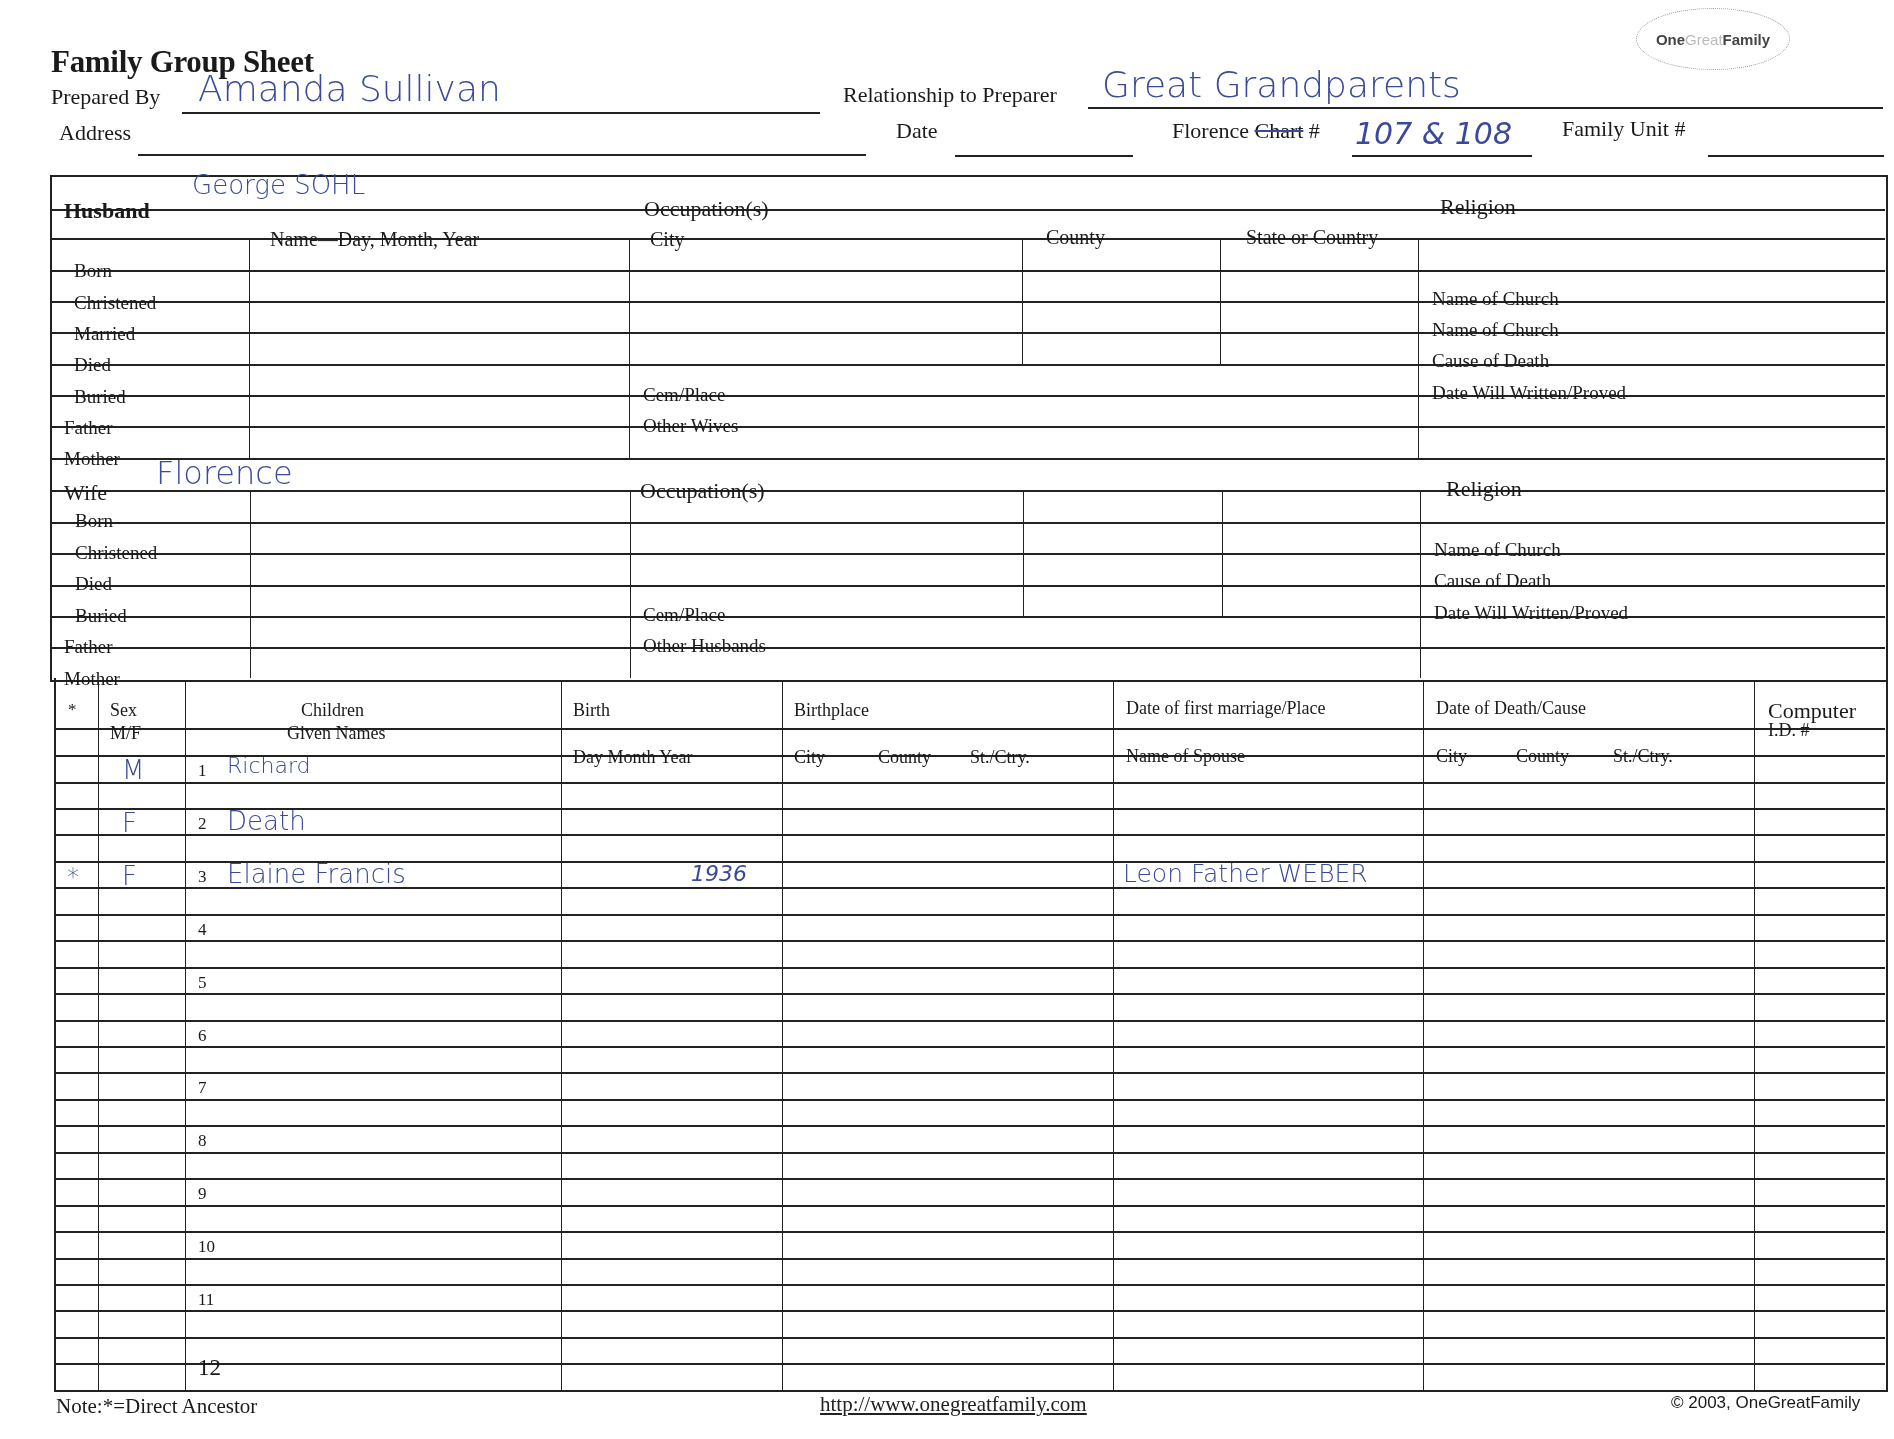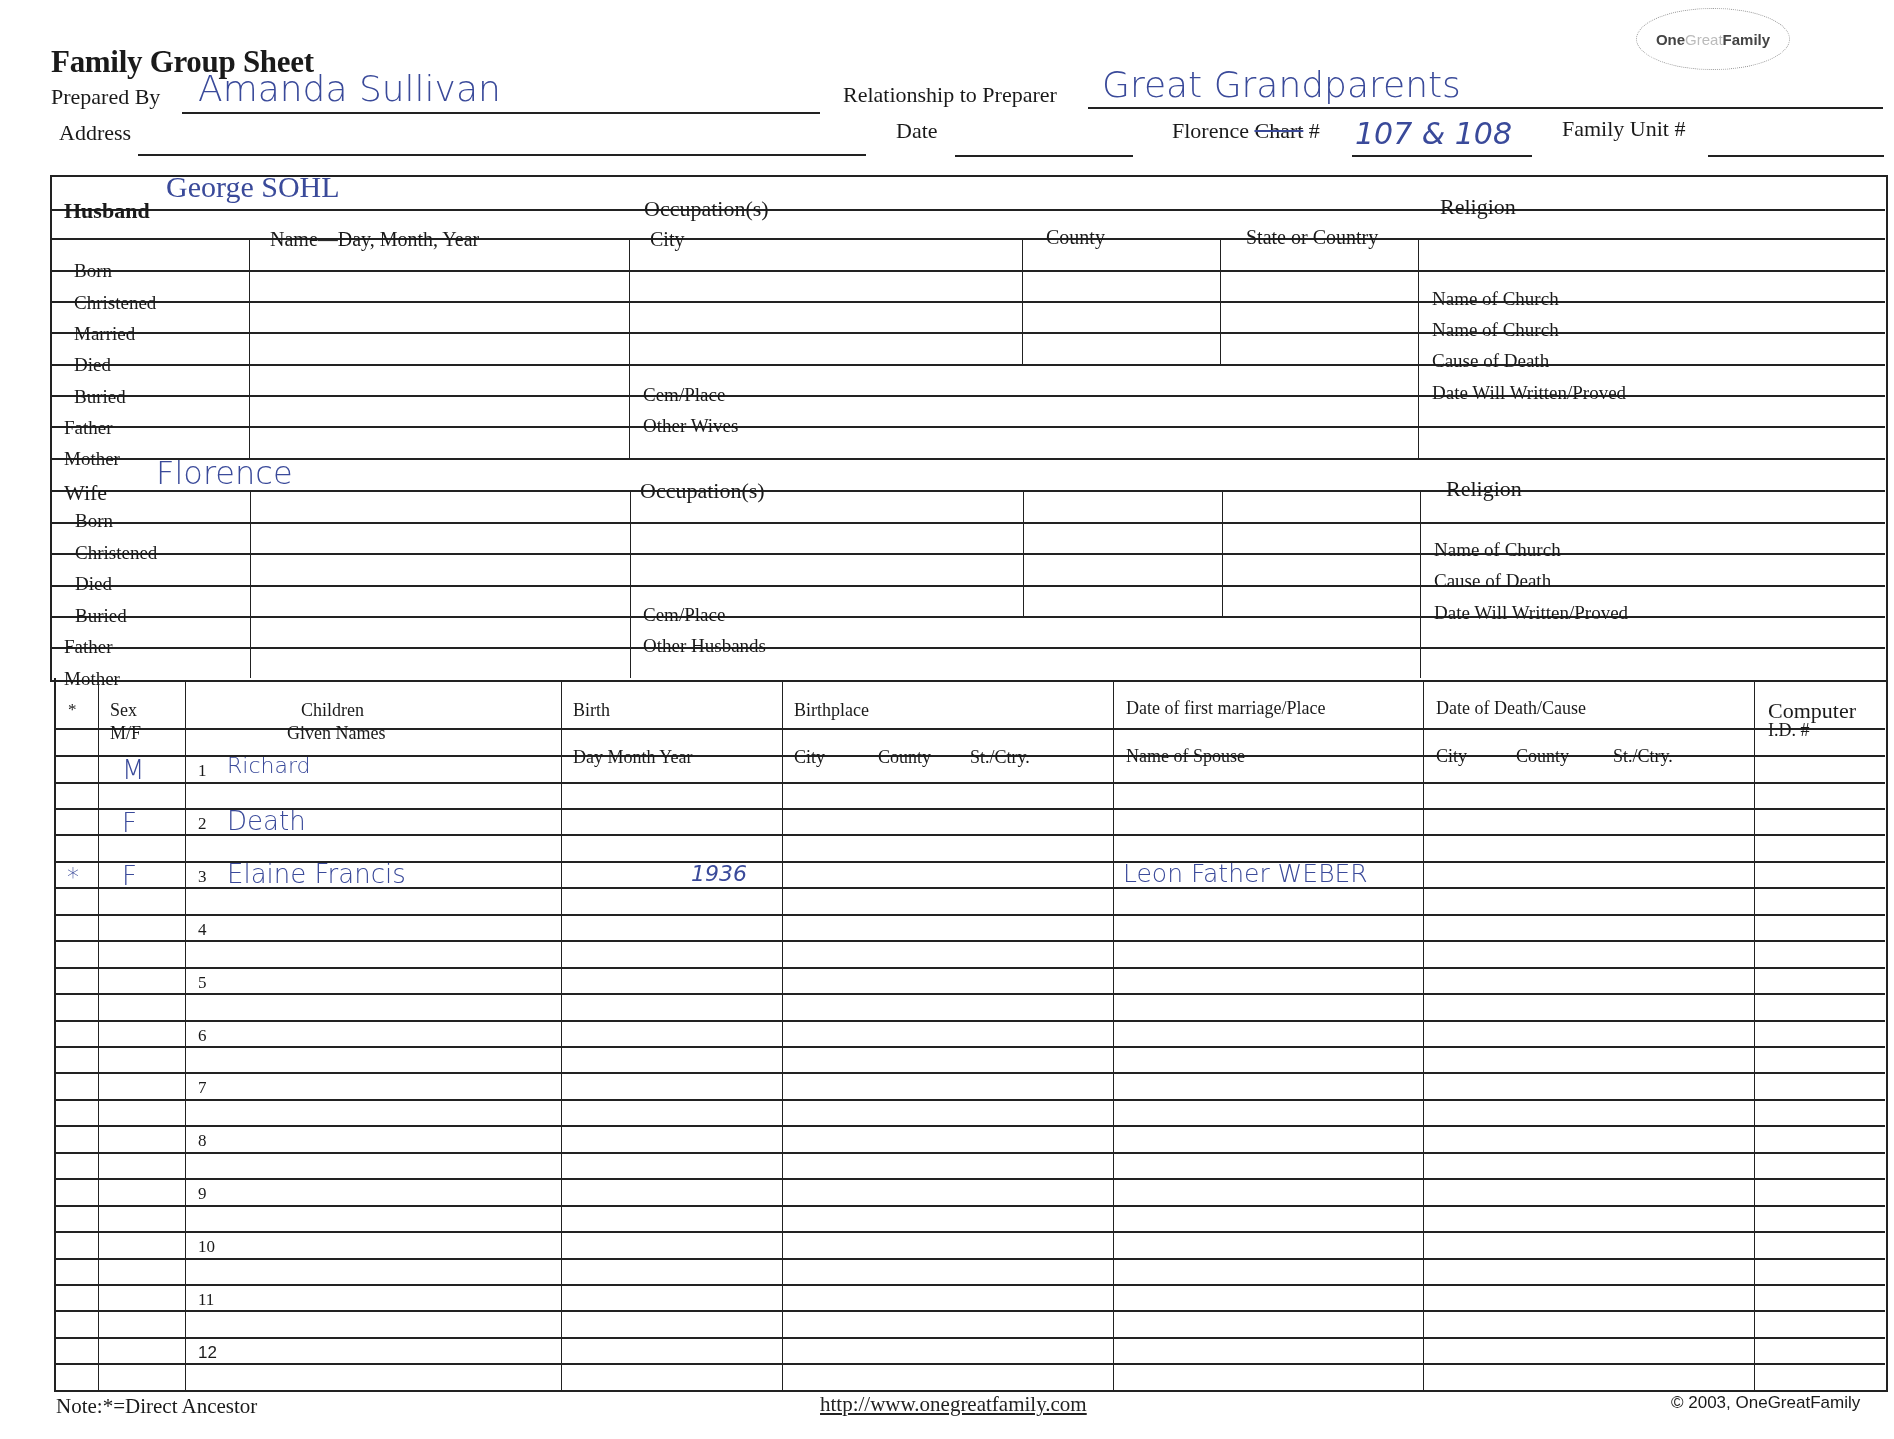--- a/index.html
+++ b/index.html
@@ -85,21 +85,21 @@
 <div class="vline" style="left:1220px;top:239px;height:125px;"></div>
 <div class="vline" style="left:1418px;top:239px;height:219px;"></div>
 
 <div class="vline" style="left:250px;top:490px;height:188px;"></div>
 <div class="vline" style="left:630px;top:490px;height:188px;"></div>
 <div class="vline" style="left:1023px;top:490px;height:126px;"></div>
 <div class="vline" style="left:1222px;top:490px;height:126px;"></div>
 <div class="vline" style="left:1420px;top:490px;height:188px;"></div>
 
 <div class="cell-lbl" style="left:64px;top:182px;font-size:22px;font-weight:bold;">Husband</div>
-<div class="abs hand" style="left:166px;top:170px;font-size:30px;font-family:Liberation Serif, serif;">George  SOHL</div>
+<div class="abs hand" style="left:192px;top:170px;font-size:26px;">George  SOHL</div>
 <div class="cell-lbl" style="left:644px;top:180px;font-size:22px;">Occupation(s)</div>
 <div class="cell-lbl" style="left:1440px;top:178px;font-size:22px;">Religion</div>
 <div class="cell-lbl" style="left:270px;top:212px;font-size:20px;">Name—Day, Month, Year</div>
 <div class="cell-lbl" style="left:650px;top:212px;font-size:20px;">City</div>
 <div class="cell-lbl" style="left:1046px;top:210px;font-size:20px;">County</div>
 <div class="cell-lbl" style="left:1246px;top:210px;font-size:20px;">State or Country</div>
 
 <div class="cell-lbl" style="left:74px;top:244px;">Born</div>
 <div class="cell-lbl" style="left:74px;top:276px;">Christened</div>
 <div class="cell-lbl" style="left:74px;top:307px;">Married</div>
@@ -273,21 +273,21 @@
       <span class="abs hand" style="left:67px;top:0px;font-size:26px;"></span>
       <span class="abs" style="left:143px;top:6px;font-size:17px;font-family:'Liberation Serif',serif;">11</span>
       <span class="abs hand" style="left:172px;top:-2px;font-size:26px;"></span>
       <span class="abs hand" style="left:636px;top:0px;font-size:22px;font-style:italic;"></span>
       <span class="abs hand" style="left:1068px;top:-2px;font-size:25px;"></span>
     </div>
     <div class="hline" style="left:55px;top:1363.3px;width:1830px;"></div>
     <div class="abs" style="left:55px;top:1336.9px;width:1830px;height:52.9px;">
       <span class="abs hand" style="left:12px;top:2px;font-size:24px;"></span>
       <span class="abs hand" style="left:67px;top:0px;font-size:26px;"></span>
-      <span class="abs" style="left:143px;top:6px;font-size:17px;font-family:Liberation Sans, sans-serif;">12</span>
+      <span class="abs" style="left:143px;top:18px;font-size:23px;font-family:Liberation Serif, serif;">12</span>
       <span class="abs hand" style="left:172px;top:-2px;font-size:26px;"></span>
       <span class="abs hand" style="left:636px;top:0px;font-size:22px;font-style:italic;"></span>
       <span class="abs hand" style="left:1068px;top:-2px;font-size:25px;"></span>
     </div>
   </div>
 
 <div class="abs footer" style="left:56px;top:1394px;">Note:*=Direct Ancestor</div>
 <div class="abs footer link" style="left:820px;top:1392px;">http://www.onegreatfamily.com</div>
 <div class="abs copy" style="left:1671px;top:1393px;">© 2003, OneGreatFamily</div>
 

